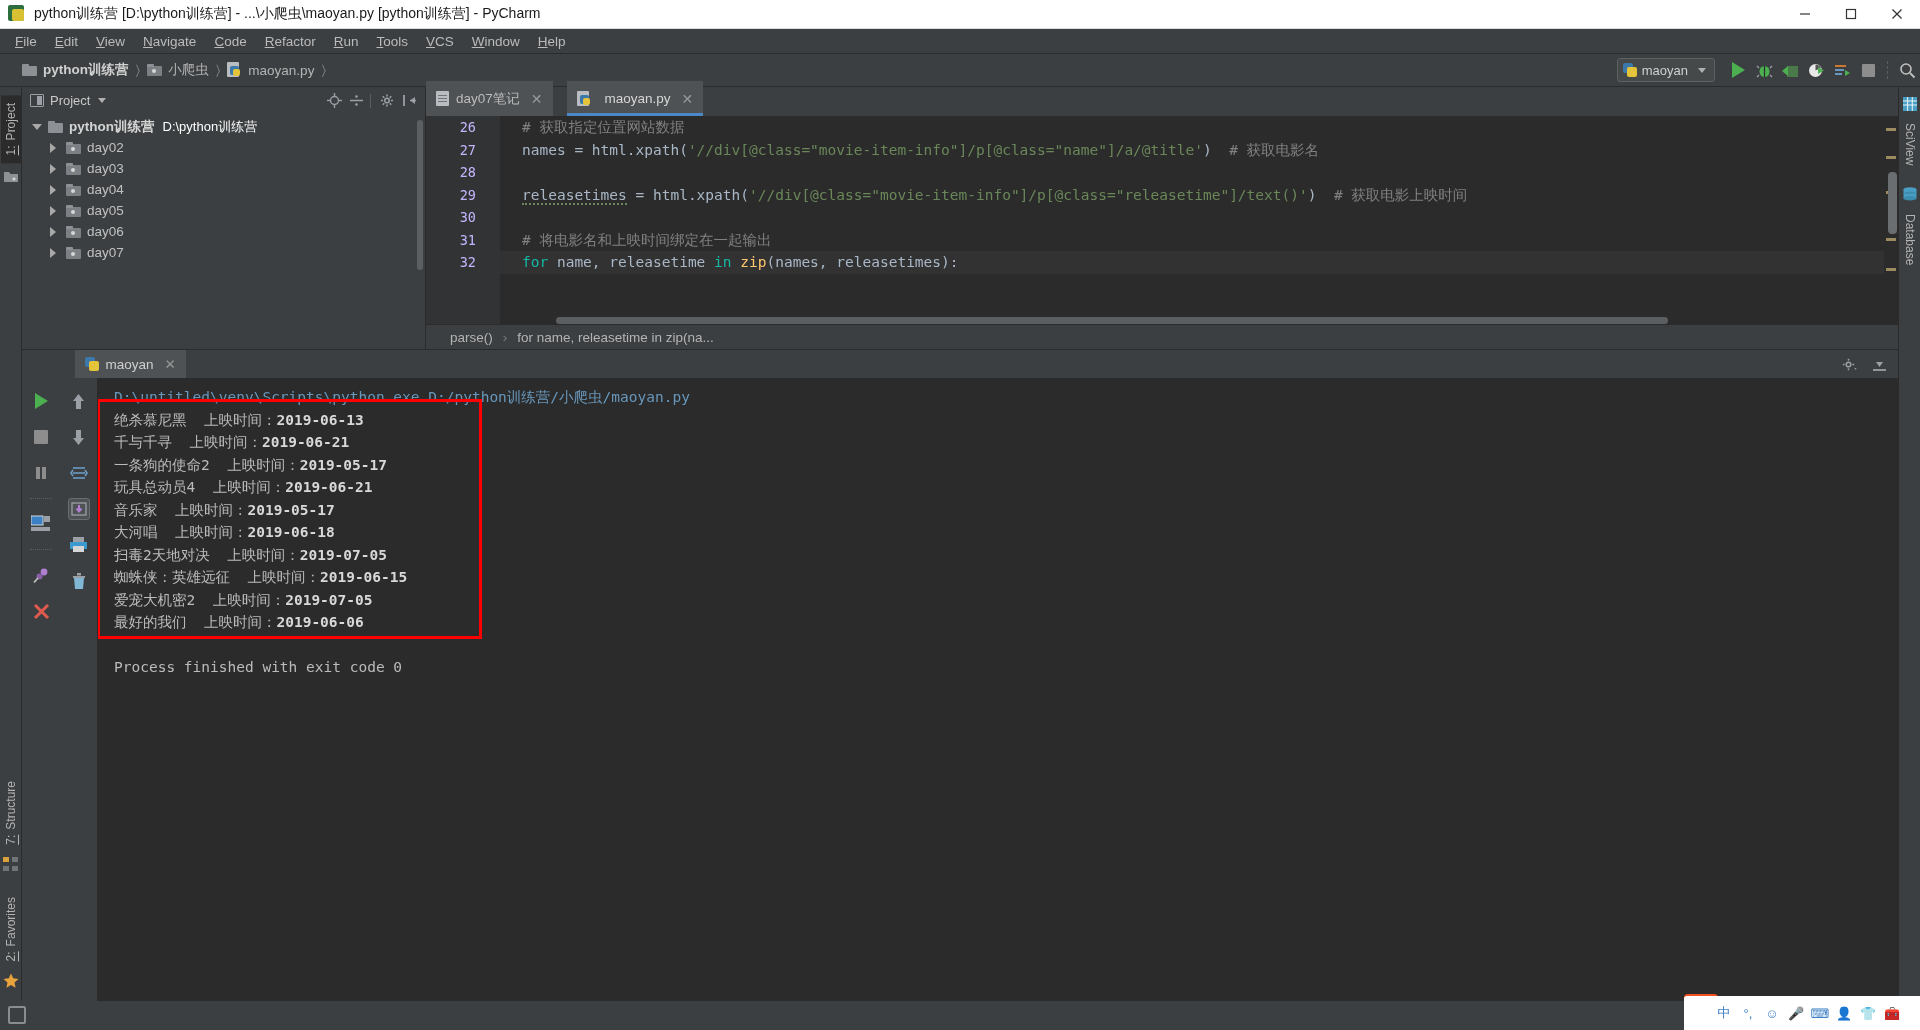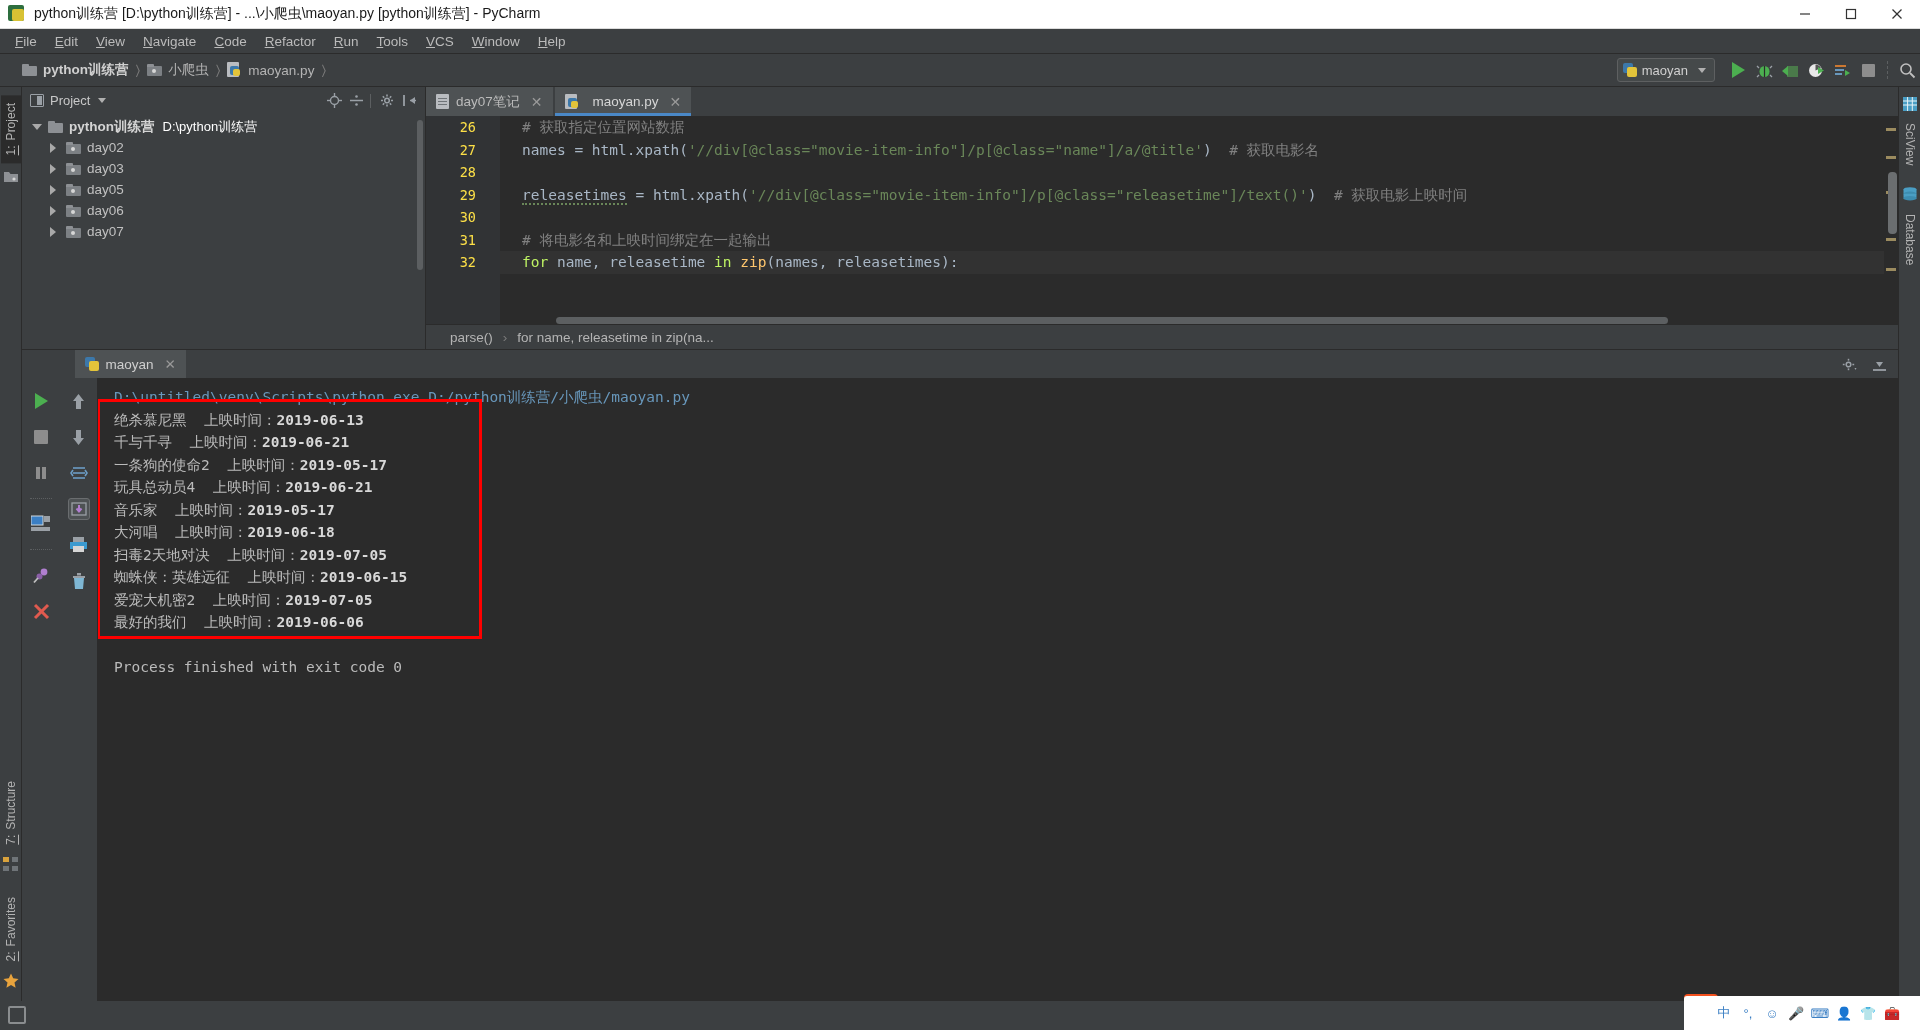--- a/index.html
+++ b/index.html
@@ -96,39 +96,39 @@
   .arw-dn{width:0;height:0;border-left:5px solid transparent;border-right:5px solid transparent;border-top:6px solid #a9a9a9;}
   .arw-rt{width:0;height:0;border-top:5px solid transparent;border-bottom:5px solid transparent;border-left:6px solid #a9a9a9;}
   .trow.root{padding-left:8px;font-weight:bold;color:#d4d4d4;}
   .trow .path{font-weight:normal;color:#ffffff;margin-left:8px;font-size:13px;}
   .trow.child{padding-left:24px;}
   .tree-scroll{position:absolute;right:2px;top:6px;width:6px;height:150px;background:#5c5f61;border-radius:3px;}
 
   
   .editor { flex:1 1 auto; background:#2b2b2b; display:flex; flex-direction:column; min-width:0; }
   .etabs { height:29px; background:#3c3f41; display:flex; align-items:flex-end; flex:0 0 29px; }
-  .etab { height:29px; display:flex; align-items:center; padding:0 10px 0 10px; font-size:13.5px;
-          color:#bbbbbb; gap:7px; background:#4e5254; margin-right:2px; position:relative;}
+  .etab { height:35px; display:flex; align-items:center; padding:0 10px 0 10px; font-size:13.5px;
+          color:#bbbbbb; gap:7px; background:#4e5254; margin-right:14px; position:relative;}
   .etab.active { background:#4e5254; color:#d6d6d6; }
   .etab.active::after{content:"";position:absolute;left:0;right:0;bottom:0;height:3px;background:#4a88c7;}
   .etab .x{color:#9a9a9a;font-size:14px;margin-left:4px;}
   .doc-ico{width:13px;height:15px;background:#b9bcc0;border-radius:1px;position:relative;flex:0 0 13px;}
   .doc-ico::after{content:"";position:absolute;left:2px;top:4px;right:2px;height:1px;
       box-shadow:0 3px 0 #6f7478, 0 6px 0 #6f7478;background:#6f7478;}
   .code-wrap{flex:1 1 auto; display:flex; position:relative; overflow:hidden;}
-  .gutter{width:60px;flex:0 0 60px;background:#313335;color:#fde047;font-family:"DejaVu Sans Mono",monospace;
+  .gutter{width:60px;flex:0 0 60px;background:#313335;color:#c4b5fd;font-family:"DejaVu Sans Mono",monospace;
           font-size:13.5px;padding-top:0;text-align:right;}
   .gutter .gl{height:22.5px;line-height:22.5px;padding-right:10px;}
   .codecol{flex:1 1 auto;position:relative;overflow:hidden;
            font-family:"DejaVu Sans Mono",monospace;font-size:14.5px;}
   .cl{height:22.5px;line-height:22.5px;white-space:pre;padding-left:36px;color:#a9b7c6;}
   .cl.hl{background:#323232;}
   .cm{color:#808080;}
   .str{color:#6a8759;}
-  .kw{color:#bef264;}
+  .kw{color:#14b8a6;}
   .fn{color:#ffc66d;}
   .pn{color:#a9b7c6;}
   .brkt{color:#a9b7c6;}
   .err-u{border-bottom:2px dotted #6a8759;}
   .codecol .foldbar{position:absolute;left:0;top:0;width:14px;height:100%;background:#313335;}
   .hscroll{position:absolute;left:70px;right:230px;bottom:0px;height:7px;background:#5c5f61;border-radius:4px;}
   .editor-right{position:absolute;right:0;top:0;width:14px;height:100%;background:#2b2b2b;}
   .mark{position:absolute;right:2px;width:10px;height:3px;background:#9b8b5f;}
   .vscroll{position:absolute;right:1px;width:9px;background:#6b6e70;border-radius:4px;}
   .breadcrumb2{height:25px;flex:0 0 25px;background:#3c3f41;display:flex;align-items:center;
@@ -411,20 +411,29 @@
                 </span>
               <span>day03</span>
             </div>
             <div class="trow child">
               <span class="arrow">
                   <span class="arw-rt"></span>
                 </span>
               <span class="folder-ico src" style="margin-left:6px;">
                   <span class="dot"></span>
                 </span>
+              <span>day04</span>
+            </div>
+            <div class="trow child">
+              <span class="arrow">
+                  <span class="arw-rt"></span>
+                </span>
+              <span class="folder-ico src" style="margin-left:6px;">
+                  <span class="dot"></span>
+                </span>
               <span>day05</span>
             </div>
             <div class="trow child">
               <span class="arrow">
                   <span class="arw-rt"></span>
                 </span>
               <span class="folder-ico src" style="margin-left:6px;">
                   <span class="dot"></span>
                 </span>
               <span>day06</span>

